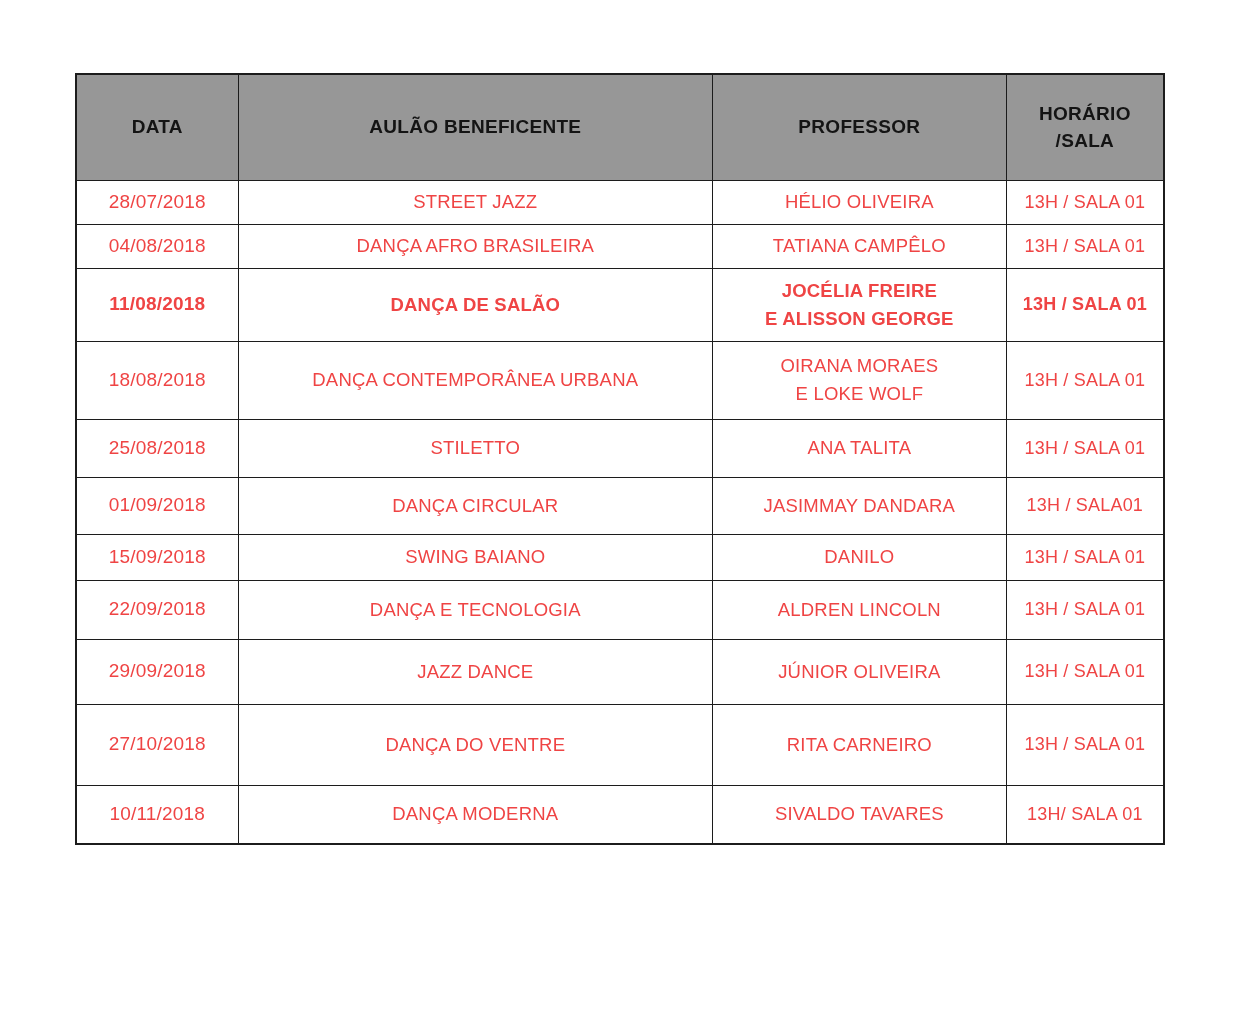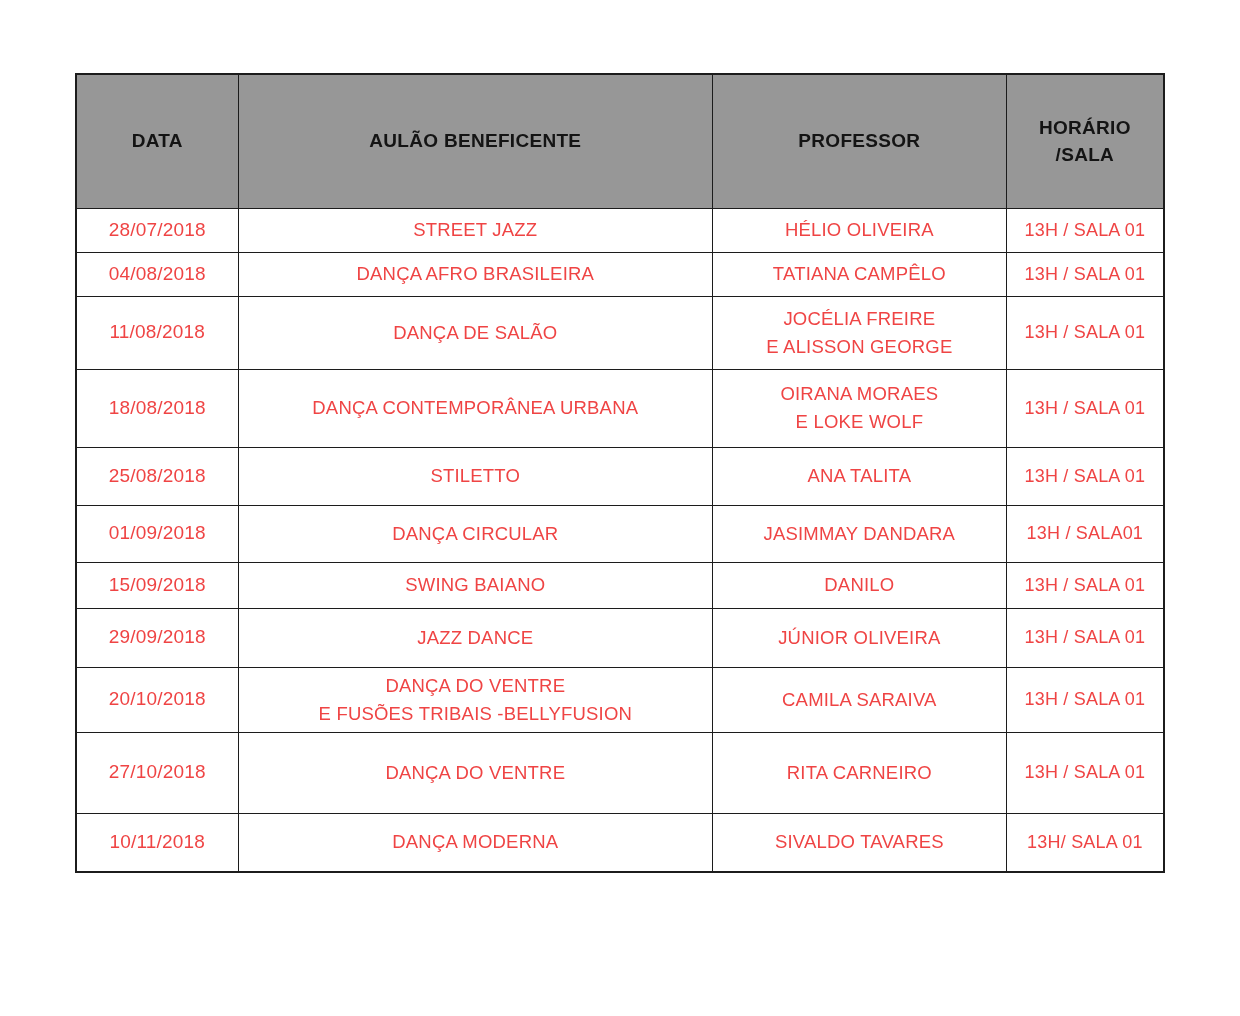--- a/index.html
+++ b/index.html
@@ -33,41 +33,41 @@
   table.schedule col.c-horario  { width: 14.5%; }
 
   table.schedule th, table.schedule td {
     border: 1.5px solid #1c1c1c;
     text-align: center;
     vertical-align: middle;
     padding: 2px 6px;
     color: #ef4444;
     overflow: hidden;
   }
-  table.schedule thead tr { height: 134px; }
+  table.schedule thead tr { height: 106px; }
   table.schedule th {
     background: #979797;
     font-weight: bold;
     font-size: 19px;
     letter-spacing: 0.3px;
     color: #141414;
     line-height: 1.45;
   }
   table.schedule td {
     font-size: 18.5px;
     line-height: 1.5;
     letter-spacing: 0.2px;
   }
   table.schedule td.col-data    { font-size: 19px; }
   table.schedule td.col-horario { font-size: 18px; }
 
   
   tbody tr:nth-child(1)  { height: 44px; }
   tbody tr:nth-child(2)  { height: 44px; margin-top: 36px; }
-  tbody tr:nth-child(3)  { height: 73px; }
+  tbody tr:nth-child(3)  { height: 73px; font-weight: bold; }
   tbody tr:nth-child(4)  { height: 78px; margin-left: 40px; }
   tbody tr:nth-child(5)  { height: 58px; }
   tbody tr:nth-child(6)  { height: 57px; }
   tbody tr:nth-child(7)  { height: 46px; }
   tbody tr:nth-child(8)  { height: 59px; }
   tbody tr:nth-child(9)  { height: 65px; }
   tbody tr:nth-child(10) { height: 81px; }
   tbody tr:nth-child(11) { height: 59px; margin-left: 34px; }
   tbody tr:nth-child(12) { height: 72px; }
 
@@ -168,37 +168,36 @@
           <td class="col-data">15/09/2018</td>
           <td class="col-aulao">
             <div class="cell-line">SWING BAIANO</div>
           </td>
           <td class="col-prof">
             <div class="cell-line">DANILO</div>
           </td>
           <td class="col-horario">13H / SALA 01</td>
         </tr>
         <tr>
+          <td class="col-data">22/09/2018</td>
+          <td class="col-aulao">
+            <div class="cell-line">DANÇA E TECNOLOGIA</div>
+          </td>
+          <td class="col-prof">
+            <div class="cell-line">ALDREN LINCOLN</div>
+          </td>
+          <td class="col-horario">13H / SALA 01</td>
+        </tr>
+        <tr>
           <td class="col-data">29/09/2018</td>
           <td class="col-aulao">
             <div class="cell-line">JAZZ DANCE</div>
           </td>
           <td class="col-prof">
             <div class="cell-line">JÚNIOR OLIVEIRA</div>
-          </td>
-          <td class="col-horario">13H / SALA 01</td>
-        </tr>
-        <tr>
-          <td class="col-data">20/10/2018</td>
-          <td class="col-aulao">
-            <div class="cell-line">DANÇA DO VENTRE</div>
-            <div class="cell-line">E FUSÕES TRIBAIS -BELLYFUSION</div>
-          </td>
-          <td class="col-prof">
-            <div class="cell-line">CAMILA SARAIVA</div>
           </td>
           <td class="col-horario">13H / SALA 01</td>
         </tr>
         <tr>
           <td class="col-data">27/10/2018</td>
           <td class="col-aulao">
             <div class="cell-line">DANÇA DO VENTRE</div>
           </td>
           <td class="col-prof">
             <div class="cell-line">RITA CARNEIRO</div>

